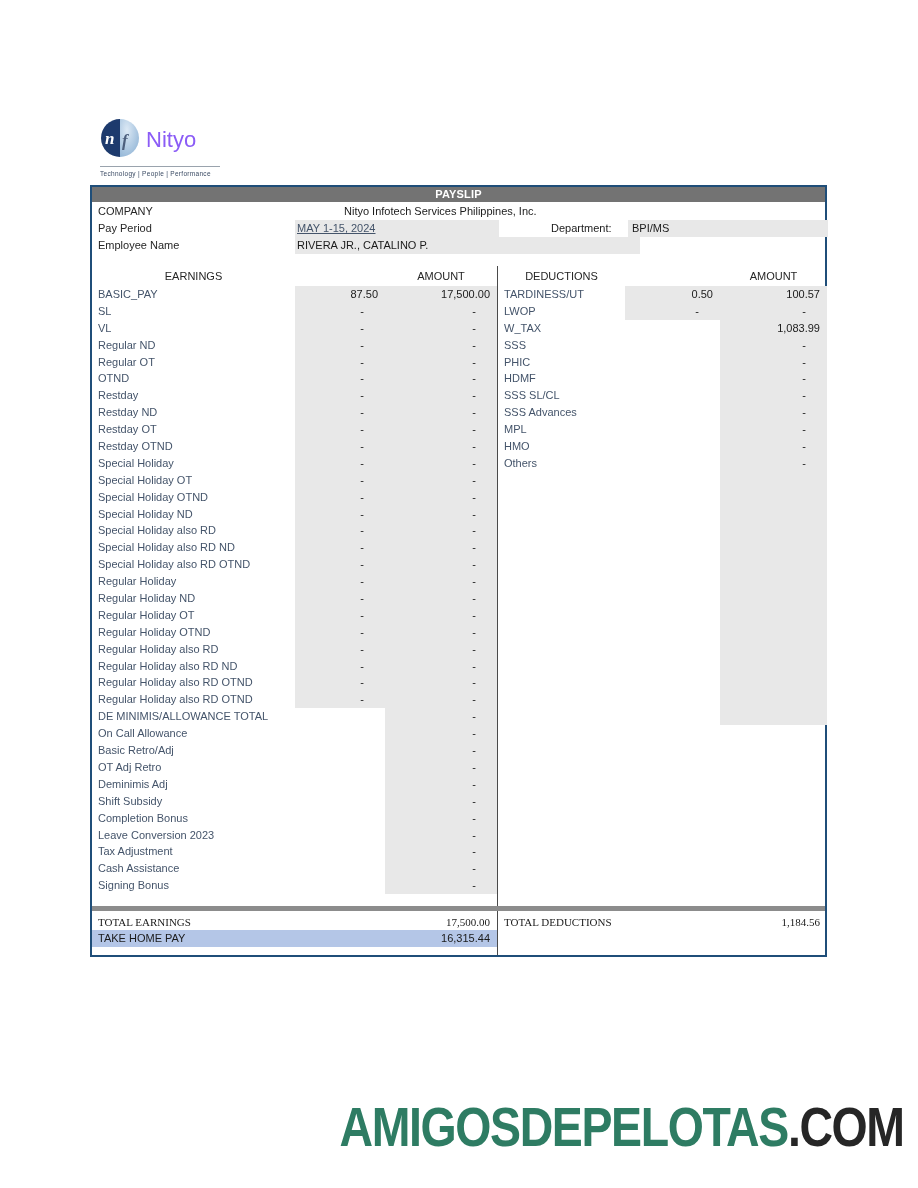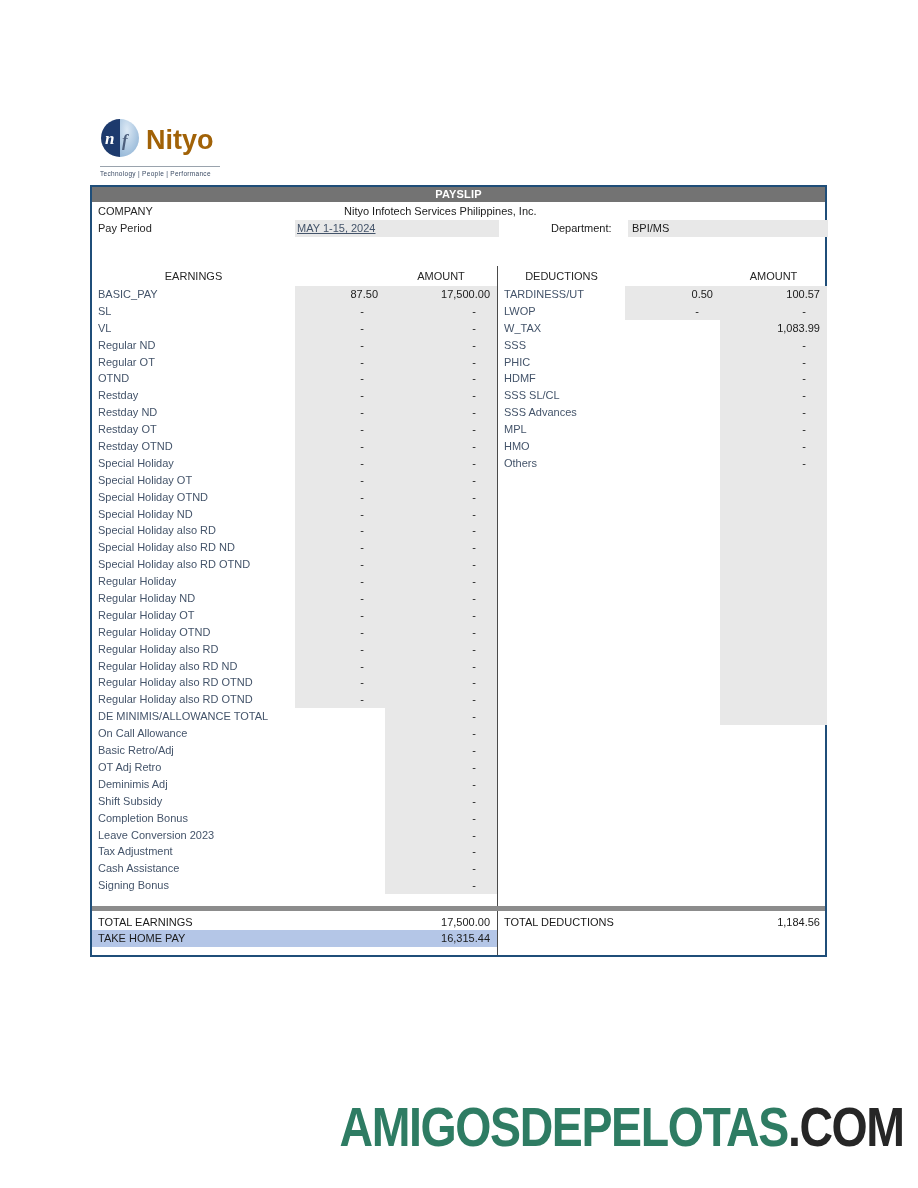--- a/index.html
+++ b/index.html
@@ -1,21 +1,21 @@
 <!DOCTYPE html>
 <html><head>
 <meta charset="utf-8">
 <style>
   html,body{margin:0;padding:0;background:#fff;}
   body{width:918px;height:1188px;position:relative;font-family:"Liberation Sans",sans-serif;overflow:hidden;}
 
   
   .logo-wrap{position:absolute;left:100px;top:118px;width:120px;}
   .logo-top{display:flex;align-items:center;gap:6px;}
-  .brand{font-size:27px;font-weight:bold;color:#a16207;letter-spacing:0;}
+  .brand{font-size:22px;font-weight:normal;color:#8b5cf6;letter-spacing:0;}
   .tagline{margin-top:4px;padding-top:3px;border-top:1px solid #9aa3ad;font-size:6.5px;color:#3a4a63;white-space:nowrap;letter-spacing:.3px;}
 
   
   .sheet{position:absolute;left:90px;top:185px;width:733px;height:768px;border:2px solid #1f4e79;background:#fff;}
   .sheet-inner{position:relative;width:100%;height:100%;font-size:11px;color:#1a1a1a;}
   .titlebar{position:absolute;left:0;top:0;width:100%;height:15px;background:#737373;color:#fff;font-weight:bold;text-align:center;line-height:15px;font-size:11px;letter-spacing:.2px;}
   .inforow{position:absolute;left:0;width:100%;height:17px;line-height:17px;white-space:nowrap;}
   .ilabel{position:absolute;left:6px;color:#262626;}
   .ival{position:absolute;color:#1a1a1a;padding-left:47px;}
   .graycell{background:#e8e8e8;}
@@ -91,20 +91,24 @@
     <div class="inforow" style="top:16px;">
       <span class="ilabel">COMPANY</span>
       <span class="ival" style="left:205px;">Nityo Infotech Services Philippines, Inc.</span>
     </div>
     <div class="inforow" style="top:33px;">
       <span class="ilabel">Pay Period</span>
       <span class="ival graycell bluegray" style="left:203px;width:204px;padding-left:2px;box-sizing:border-box;">MAY 1-15, 2024</span>
       <span class="ival" style="left:412px;">Department:</span>
       <span class="ival graycell" style="left:536px;width:200px;padding-left:4px;box-sizing:border-box;">BPI/MS</span>
     </div>
+    <div class="inforow" style="top:50px;">
+      <span class="ilabel">Employee Name</span>
+      <span class="ival graycell" style="left:203px;width:345px;padding-left:2px;box-sizing:border-box;">RIVERA JR., CATALINO P.</span>
+    </div>
 
     <div class="colhead ch-center" style="left:0;width:203px;">EARNINGS</div>
     <div class="colhead ch-center" style="left:293px;width:112px;">AMOUNT</div>
     <div class="colhead ch-center" style="left:406px;width:127px;">DEDUCTIONS</div>
     <div class="colhead ch-center" style="left:628px;width:107px;">AMOUNT</div>
 
     <div class="divider"></div>
 
     <div class="panel panel-earn" id="earnings-panel">
         <div class="trow">
@@ -416,21 +420,21 @@
         </div>
         <div class="trow">
           <div class="cell c-label"></div>
           <div class="cell c-hours num"></div>
           <div class="cell c-amt num gray graycell"></div>
         </div>
       </div>
 
     <div class="thickbar"></div>
     <div class="takehome-bg"></div>
-    <div class="totrow" style="top:727px;">
+    <div class="totrow" style="top:727px;font-family:Liberation Serif, serif;">
       <span class="tot-earn-label">TOTAL EARNINGS</span>
       <span class="tot-earn-val">17,500.00</span>
       <span class="tot-ded-label">TOTAL DEDUCTIONS</span>
       <span class="tot-ded-val">1,184.56</span>
     </div>
     <div class="totrow" style="top:743px;">
       <span class="tot-earn-label">TAKE HOME PAY</span>
       <span class="tot-earn-val">16,315.44</span>
     </div>
 

